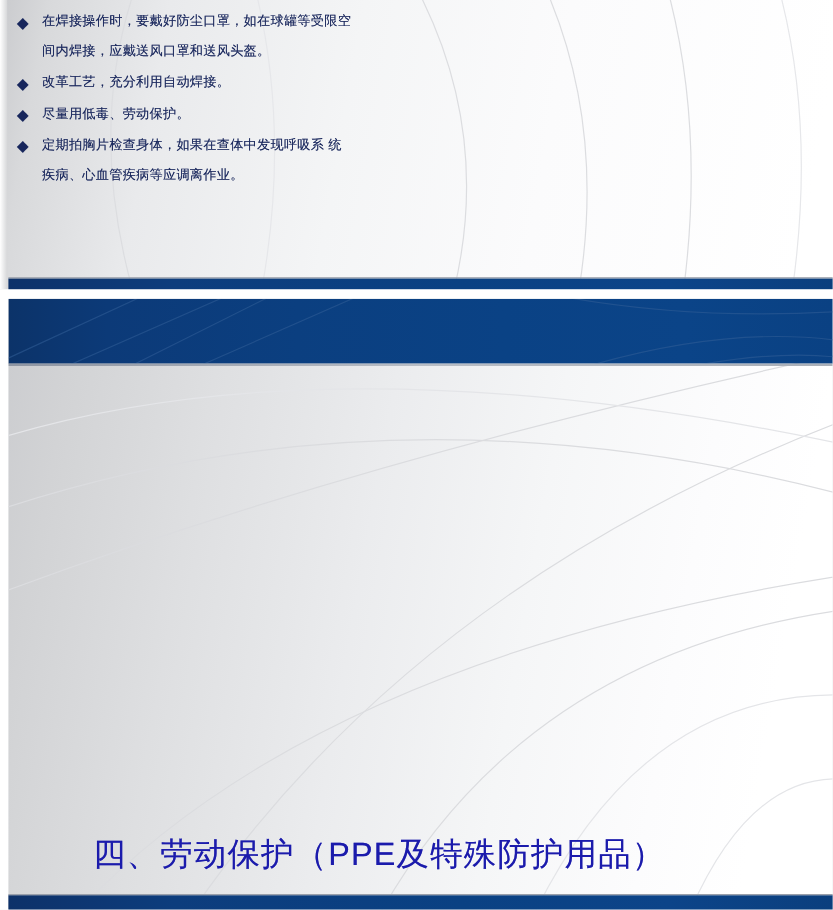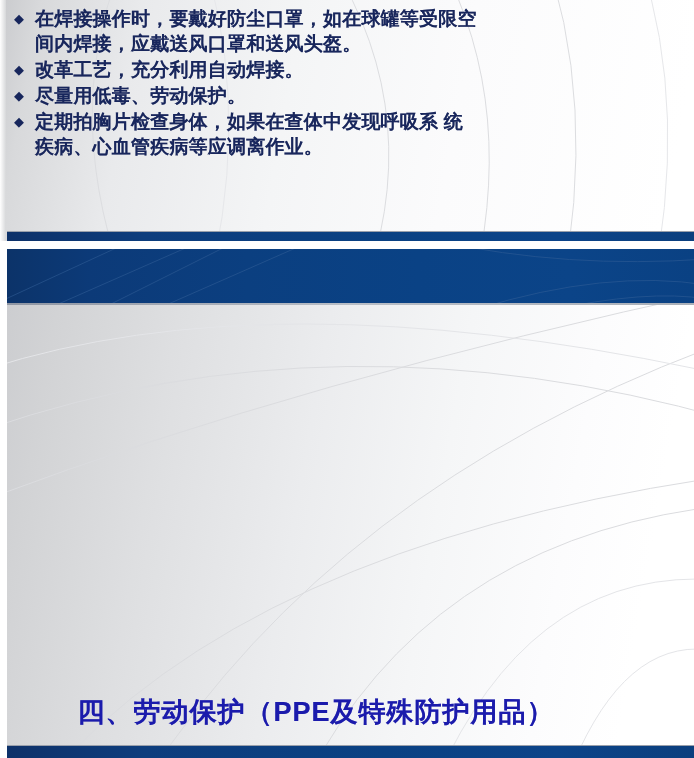--- a/index.html
+++ b/index.html
@@ -69,22 +69,22 @@
     width: 21px;
     color: #17265c;
     font-size: 13px;
     line-height: 25px;
     text-align: left;
     padding-left: 2px;
   }
   .bullet-text {
     flex: 1 1 auto;
     color: #18265c;
-    font-size: 19px;
-    font-weight: bold;
+    font-size: 11px;
+    font-weight: normal;
     line-height: 25px;
     letter-spacing: 0.2px;
     white-space: pre-line;
     text-shadow: 0 0 0.4px rgba(24,38,92,0.5);
   }
 
   
   .thin-bar {
     position: absolute;
     left: 7px;
@@ -145,21 +145,21 @@
   }
 
   .section-title {
     position: absolute;
     left: 0;
     top: 446px;
     width: 618px;
     text-align: center;
     color: #1b1bac;
     font-size: 27px;
-    font-weight: bold;
+    font-weight: normal;
     letter-spacing: 1px;
     line-height: 34px;
     text-shadow: 0 0 0.5px rgba(27,27,172,0.6);
   }
 
   .bar-two {
     position: absolute;
     left: 7px;
     top: 745px;
     width: 687px;

